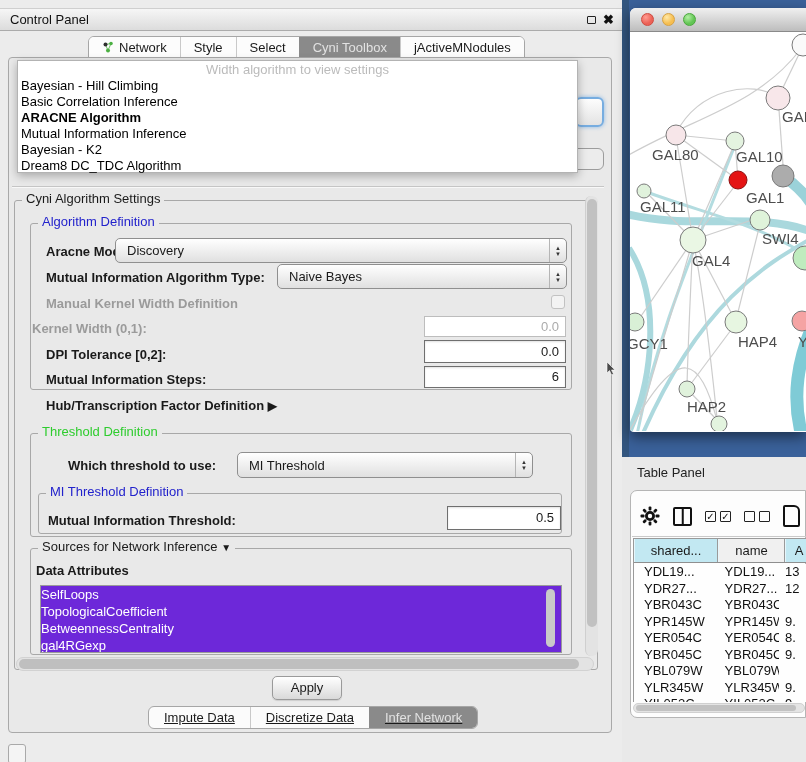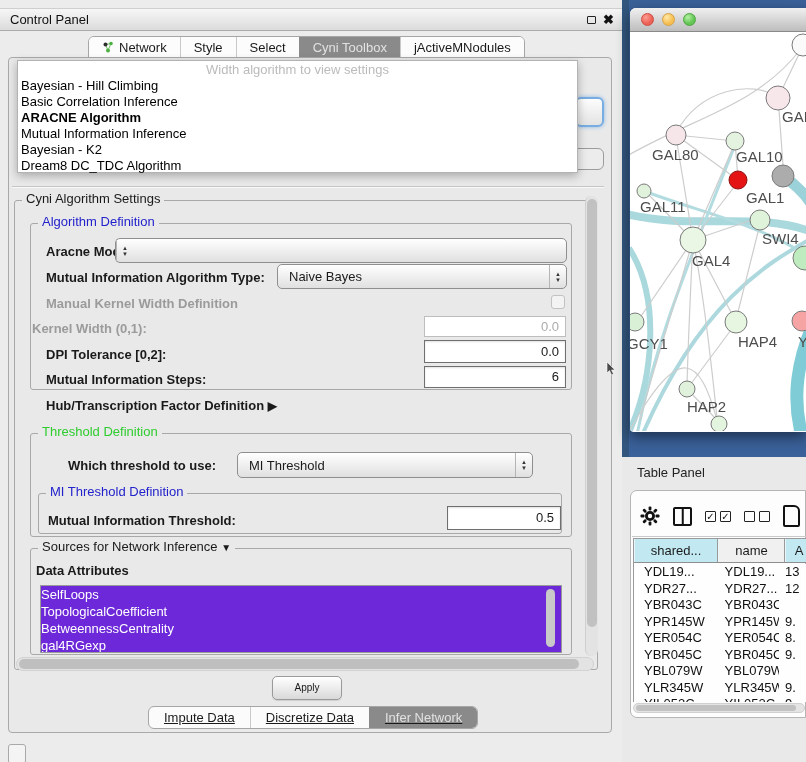--- a/index.html
+++ b/index.html
@@ -77,21 +77,21 @@
   .vscroll { left:585px; top:196px; width:13px; height:460px; background:#E3E3E3;
     border-left:1px solid #CFCFCF; border-radius:6px; }
   .vscroll-thumb { position:absolute; left:1px; top:3px; width:10px; height:428px;
     background:#C1C1C1; border-radius:5px; }
   .hscroll { left:16px; top:657px; width:578px; height:14px; background:#E3E3E3;
     border:1px solid #D2D2D2; border-radius:7px; }
   .hscroll-thumb { position:absolute; left:2px; top:1px; width:560px; height:10px;
     background:#BFBFBF; border-radius:5px; }
 
   .btn { left:272px; top:676px; width:70px; height:24px; line-height:22px; text-align:center;
-    font-size:10px; border:1px solid #9A9A9A; border-radius:5px;
+    font-size:13px; border:1px solid #9A9A9A; border-radius:5px;
     background:linear-gradient(#FFFFFF,#D9D9D9); box-shadow:0 1px 1px rgba(0,0,0,.12); }
 
   .bottom-tabs { left:148px; top:706px; height:23px; display:flex; background:#FBFBFB;
     border:1px solid #A6A6A6; border-radius:6px; overflow:hidden;text-decoration:underline; }
   .btab { padding:0 15px; line-height:22px; border-left:1px solid #C9C9C9; }
   .btab:first-child { border-left:none; }
   .btab.selected { background:#8A8A8A; color:#E2E2E2; border-left-color:#8A8A8A; }
 
   .hub-arrow { font-size:12px; }
   .src-arrow { font-size:10px; }
@@ -199,20 +199,21 @@
 </div>
 
 <div class="abs group" style="left:14px; top:200px; width:584px; height:470px;"></div>
 <span class="gtitle" style="left:22px; top:192px;">Cyni Algorithm Settings</span>
 
 <div class="abs group" style="left:30px; top:223px; width:542px; height:167px;"></div>
 <span class="gtitle t-blue" style="left:38px; top:215px;">Algorithm Definition</span>
 
 <span class="lbl" style="left:46px; top:244px;">Aracne Mode:</span>
 <div class="combo" style="left:115px; top:238px; width:452px; height:25px;">
+  <span class="combo-text">Discovery</span>
   <span class="combo-arrows">
       <span>▲</span>
       <span>▼</span>
     </span>
 </div>
 
 <span class="lbl" style="left:46px; top:270px;">Mutual Information Algorithm Type:</span>
 <div class="combo" style="left:277px; top:264px; width:290px; height:25px;">
   <span class="combo-text">Naive Bayes</span>
   <span class="combo-arrows">

